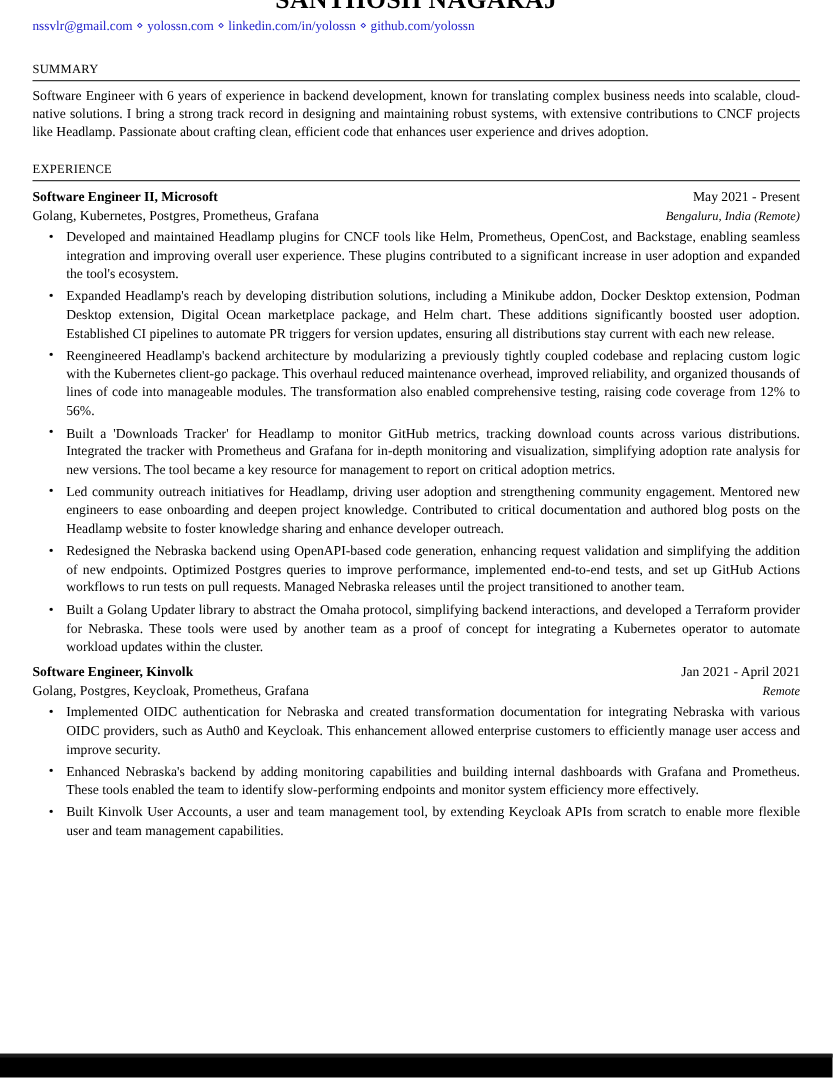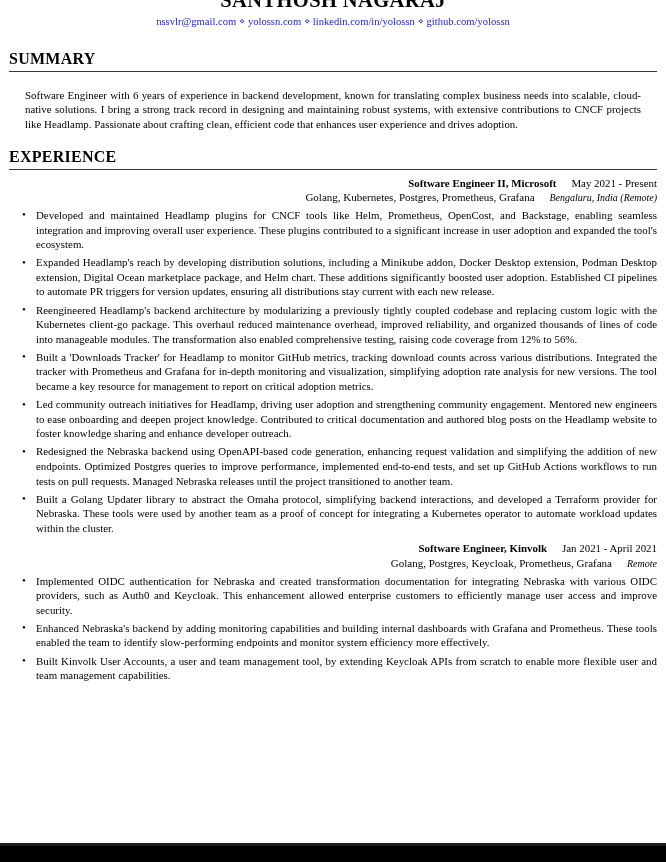--- a/index.html
+++ b/index.html
@@ -17,38 +17,37 @@
   }
 
   .page {
     position: absolute;
     left: 0;
     top: 0;
     width: 666px;
     height: 843px;
     background: #ffffff;
     box-sizing: border-box;
-    padding: 0 9px;
+    padding: 0 26px;
   }
 
   
   .name {
     text-align: center;
     font-size: 20.5px;
     font-weight: bold;
     letter-spacing: 0.4px;
     line-height: 1;
     margin: 0;
     position: relative;
     top: -10px;
     white-space: nowrap;
   }
 
   .contact-line {
-    text-align: center;
     font-size: 10.6px;
     line-height: 1.2;
     margin: 0;
     position: relative;
     top: -5px;
     white-space: nowrap;
   }
   .contact-link {
     color: #2222cc;
     text-decoration: none;
@@ -59,51 +58,51 @@
     font-size: 9px;
     position: relative;
     top: -1px;
   }
 
   
   .section {
     margin-top: 17px;
   }
   .section-title {
-    font-size: 16px;
-    font-weight: bold;
+    font-size: 10px;
+    font-weight: normal;
     letter-spacing: 0.25px;
     line-height: 1.15;
     margin: 0 0 2px 0;
   }
   .rule {
     border: 0;
     border-top: 1.1px solid #3a3a3a;
     margin: 0 0 5px 0;
     height: 0;
   }
 
   
   .summary-text {
     font-size: 10.9px;
     line-height: 14.6px;
     text-align: justify;
-    margin: 16px;
+    margin: 0;
     hyphens: auto;
   }
 
   
   .job {
     margin-top: 6px;
   }
   .job + .job {
   }
   .job-row {
     display: flex;
-    justify-content: flex-end;
+    justify-content: space-between;
     align-items: baseline;
     line-height: 14.6px;
     gap: 15px;
   }
   .job-title {
     font-size: 10.9px;
     font-weight: bold;
   }
   .job-dates {
     font-size: 10.9px;

